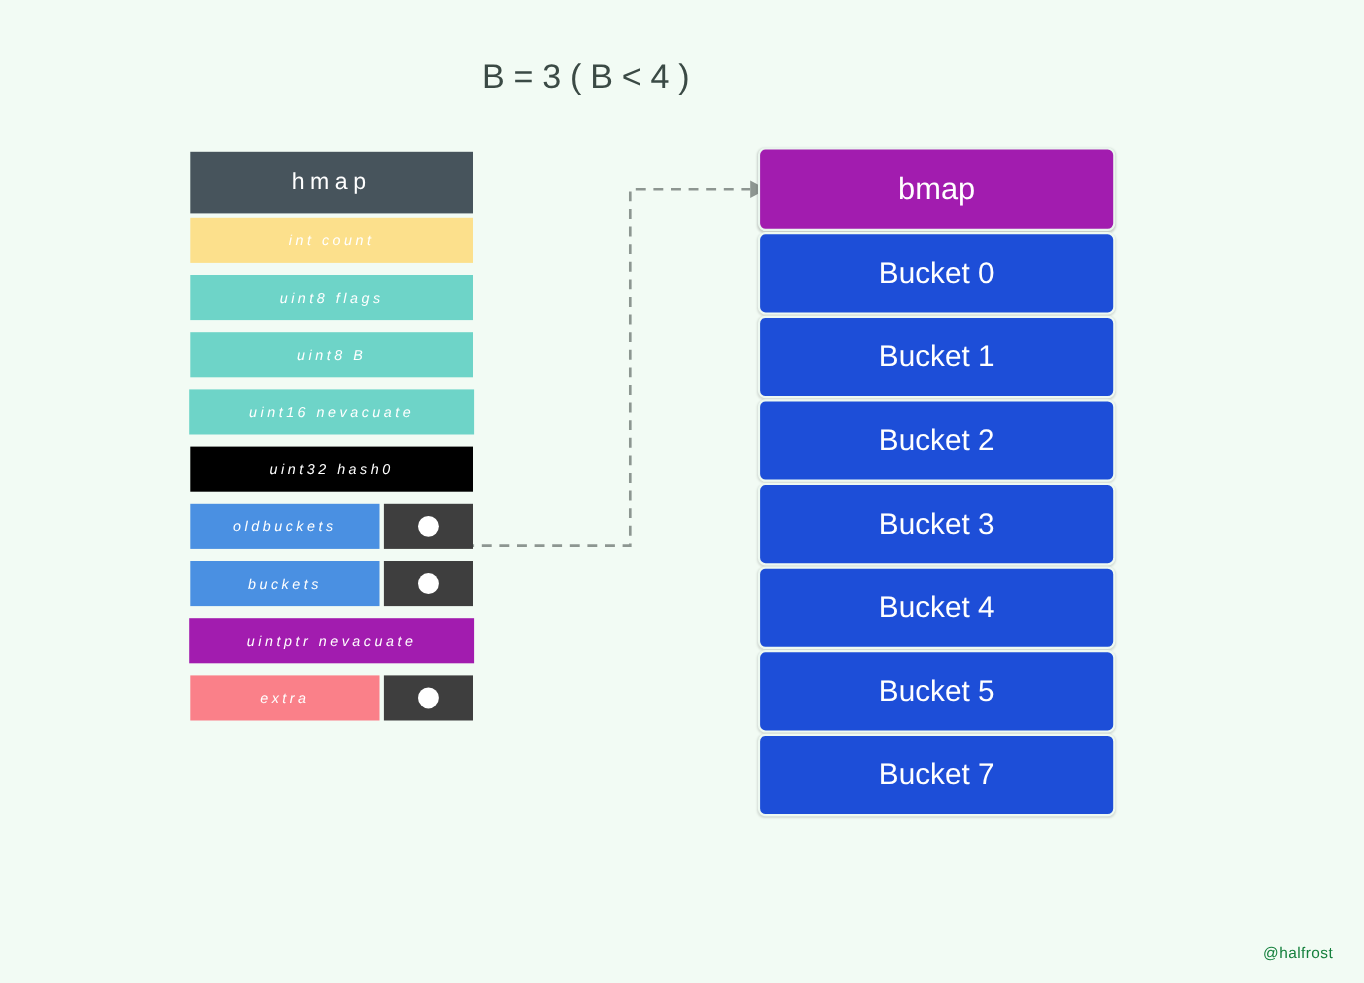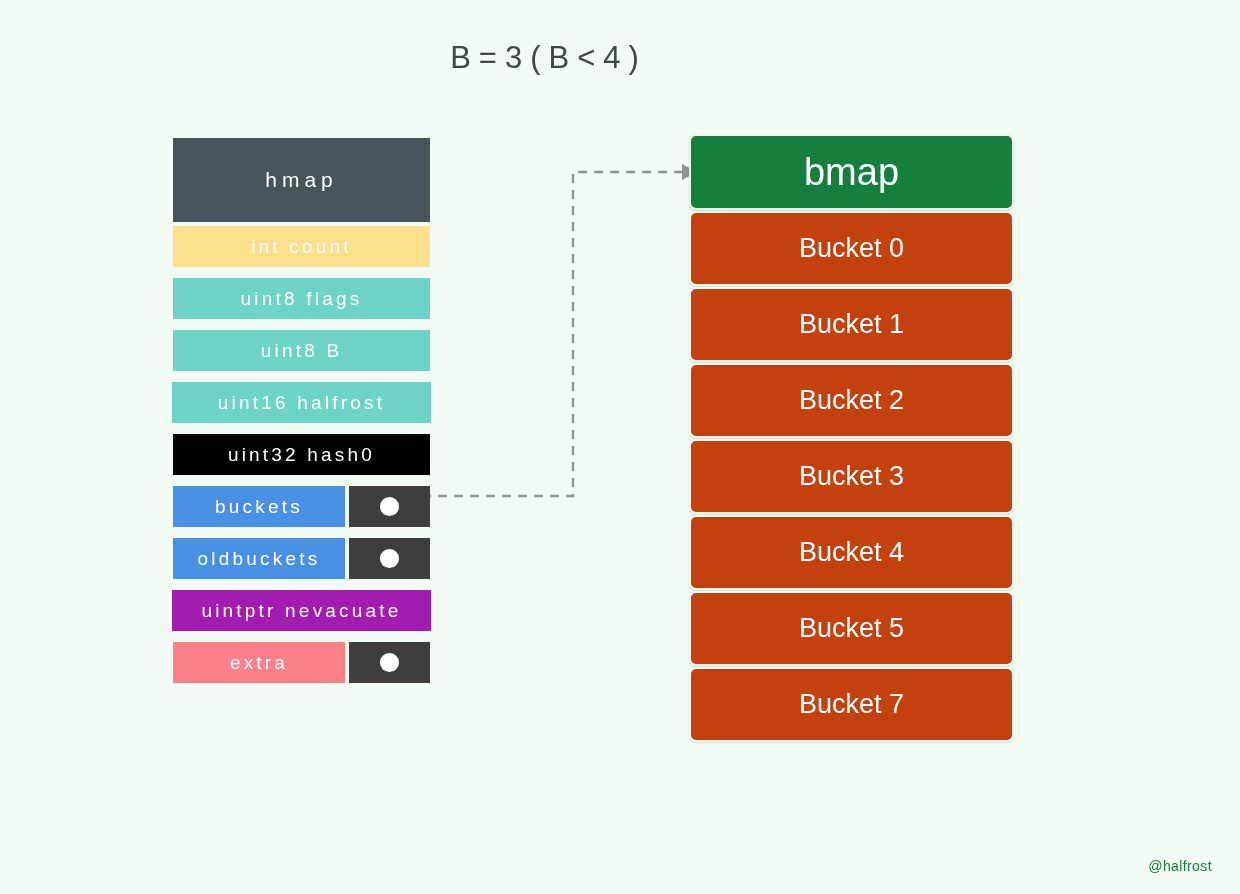--- a/index.html
+++ b/index.html
@@ -18,39 +18,38 @@
   #canvas {
     position: relative;
     width: 1240px;
     height: 894px;
   }
 
   
   .title {
     position: absolute;
     left: 0;
-    top: 40px;
+    top: 52px;
     width: 1067px;
     text-align: center;
     font-size: 31px;
     color: #3b4a45;
     letter-spacing: 2px;
-    padding-left: 12px;
   }
   .title .tok { display: inline-block; margin: 0 3px; }
 
   
   #hmap-struct {
     position: absolute;
     left: 173px;
     top: 138px;
     width: 257px;
   }
   .hmap-header {
-    height: 84px;
+    height: 56px;
     background: #47545c;
     color: #ffffff;
     font-size: 21px;
     letter-spacing: 5px;
     display: flex;
     align-items: center;
     justify-content: center;
     margin-bottom: 4px;
   }
   .hmap-row {
@@ -59,25 +58,26 @@
     margin-bottom: 11px;
     display: flex;
     align-items: stretch;
   }
   .hmap-field {
     flex: 0 0 auto;
     display: flex;
     align-items: center;
     justify-content: center;
     color: #ffffff;
-    font-size: 19px;
+    font-size: 13px;
     letter-spacing: 3.2px;
     box-sizing: border-box;
     padding: 16px 6px;
     white-space: nowrap;
+    font-style: italic;
   }
   .hmap-field.full  { width: 257px; }
   .hmap-field.short { width: 172px; }
   .hmap-field.wide  { width: 259px; margin-left: -1px; }
 
   .ptr-box {
     width: 81px;
     margin-left: 4px;
     background: #3e3e3e;
     display: flex;
@@ -93,35 +93,35 @@
 
   
   #bmap-struct {
     position: absolute;
     left: 689px;
     top: 134px;
     width: 325px;
   }
   .bmap-header {
     height: 76px;
-    background: #15803d;
+    background: #a21caf;
     border: 2px solid #eaf6ee;
     border-radius: 7px;
     box-sizing: border-box;
     color: #ffffff;
-    font-size: 38px;
+    font-size: 28px;
     display: flex;
     align-items: center;
     justify-content: center;
     box-shadow: 0 1px 2px rgba(0,0,0,.18);
   }
   .bucket {
     height: 75px;
     margin-top: 1px;
-    background: #c2410c;
+    background: #1d4ed8;
     border: 2px solid #eef9f1;
     border-radius: 7px;
     box-sizing: border-box;
     color: #ffffff;
     font-size: 27px;
     display: flex;
     align-items: center;
     justify-content: center;
     box-shadow: 0 1px 2px rgba(0,0,0,.13);
   }
@@ -169,36 +169,36 @@
 
     <div class="hmap-row">
       <div class="hmap-field full" style="background:#6ed4c8">uint8 flags</div>
     </div>
 
     <div class="hmap-row">
       <div class="hmap-field full" style="background:#6ed4c8">uint8 B</div>
     </div>
 
     <div class="hmap-row">
-      <div class="hmap-field wide" style="background:#6ed4c8">uint16 halfrost</div>
+      <div class="hmap-field wide" style="background:#6ed4c8">uint16 nevacuate</div>
     </div>
 
     <div class="hmap-row">
       <div class="hmap-field full" style="background:#000000">uint32 hash0</div>
     </div>
 
     <div class="hmap-row">
-      <div class="hmap-field short" style="background:#4a90e2">buckets</div>
+      <div class="hmap-field short" style="background:#4a90e2">oldbuckets</div>
       <div class="ptr-box">
         <span class="ptr-dot"></span>
       </div>
     </div>
 
     <div class="hmap-row">
-      <div class="hmap-field short" style="background:#4a90e2">oldbuckets</div>
+      <div class="hmap-field short" style="background:#4a90e2">buckets</div>
       <div class="ptr-box">
         <span class="ptr-dot"></span>
       </div>
     </div>
 
     <div class="hmap-row">
       <div class="hmap-field wide" style="background:#a21caf">uintptr nevacuate</div>
     </div>
 
     <div class="hmap-row">

